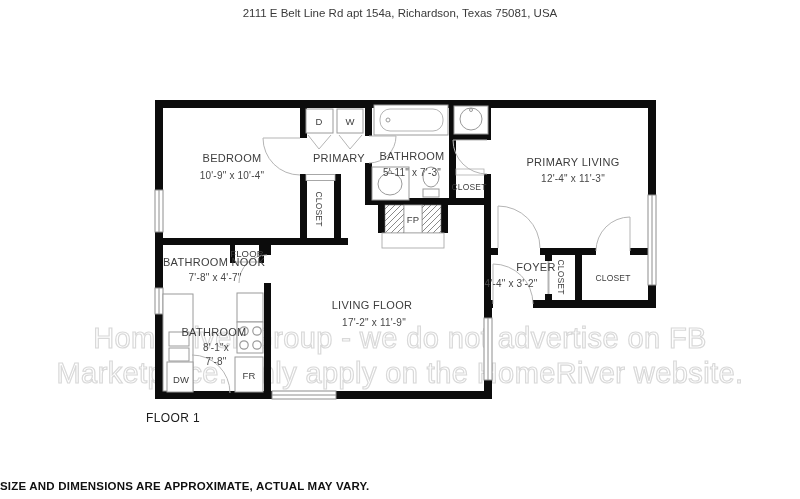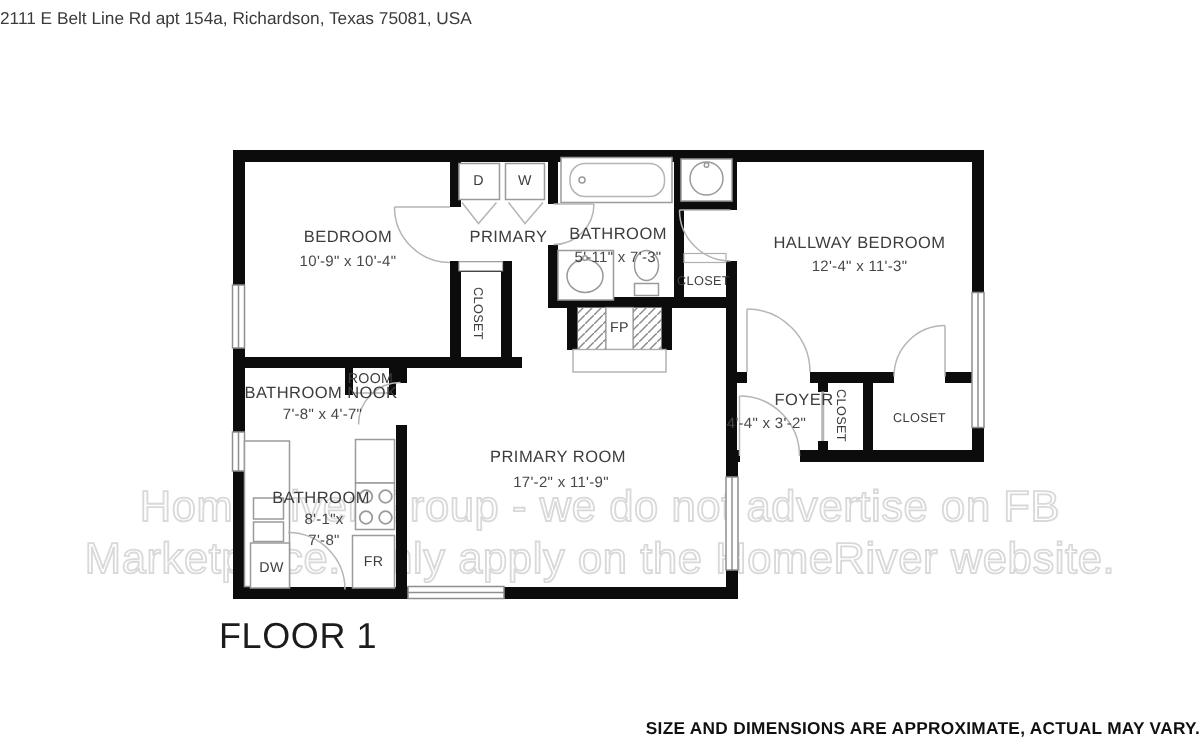--- a/index.html
+++ b/index.html
@@ -6,47 +6,47 @@
   body{
     width:800px;height:499px;position:relative;background:#ffffff;
     font-family:"Liberation Sans", sans-serif;overflow:hidden;
   }
   .layer{position:absolute;left:0;top:0;width:800px;height:499px;}
   #watermark-layer{z-index:1;pointer-events:none;}
   #plan-layer{z-index:2;}
   #label-layer{z-index:3;pointer-events:none;}
 
   .addr{
-    position:absolute;left:0;top:7px;width:800px;text-align:left;
+    position:absolute;left:0;top:7px;width:800px;text-align:center;
     font-size:11.5px;color:#3a3a3a;
   }
   .lbl{
     position:absolute;transform:translate(-50%,-50%);
     white-space:nowrap;color:#3d3d3d;text-align:center;
     font-size:11px;letter-spacing:.3px;
   }
   .dim{font-size:10px;letter-spacing:.2px;color:#474747;}
   .small{font-size:9.5px;letter-spacing:.2px;}
   .tiny{font-size:8.5px;letter-spacing:.2px;}
   .vert{transform:translate(-50%,-50%) rotate(90deg);}
   .floor-label{
-    position:absolute;left:146px;top:411px;font-size:24px;color:#1c1c1c;
+    position:absolute;left:146px;top:411px;font-size:12px;color:#1c1c1c;
     letter-spacing:.4px;transform:none;text-align:right;
   }
   .wm{
     position:absolute;left:0;width:800px;text-align:center;white-space:nowrap;
     font-size:29px;letter-spacing:.4px;
     color:rgba(255,255,255,.55);
     -webkit-text-stroke:1.2px #d9d9d9;
     text-stroke:1.2px #d9d9d9;
   }
   .wm1{top:322px;}
   .wm2{top:357px;}
   .disclaimer{
-    position:absolute;left:0;top:480px;width:800px;text-align:right;
+    position:absolute;left:0;top:480px;width:800px;text-align:left;
     font-size:11.5px;font-weight:bold;color:#101010;letter-spacing:.2px;
   }
 </style>
 </head>
 <body>
 
 <div id="watermark-layer" class="layer">
   <div class="wm wm1">HomeRiver Group - we do not advertise on FB</div>
   <div class="wm wm2">Marketplace. Only apply on the HomeRiver website.</div>
 </div>
@@ -207,42 +207,42 @@
   <div class="addr">2111 E Belt Line Rd apt 154a, Richardson, Texas 75081, USA</div>
 
   <div class="lbl" style="left:232px;top:158px">BEDROOM</div>
   <div class="lbl dim" style="left:232px;top:175px">10'-9" x  10'-4"</div>
 
   <div class="lbl" style="left:339px;top:158px">PRIMARY</div>
 
   <div class="lbl" style="left:412px;top:156px">BATHROOM</div>
   <div class="lbl dim" style="left:412px;top:172px">5'-11" x  7'-3"</div>
 
-  <div class="lbl" style="left:573px;top:162px">HALLWAY BEDROOM</div>
+  <div class="lbl" style="left:573px;top:162px">PRIMARY LIVING</div>
   <div class="lbl dim" style="left:573px;top:178px">12'-4" x  11'-3"</div>
 
   <div class="lbl" style="left:214px;top:262px">BATHROOM NOOK</div>
   <div class="lbl dim" style="left:215px;top:277px">7'-8" x  4'-7"</div>
 
   <div class="lbl" style="left:214px;top:332px">BATHROOM</div>
   <div class="lbl dim" style="left:216px;top:347px">8'-1"x</div>
   <div class="lbl dim" style="left:216px;top:361px">7'-8"</div>
 
-  <div class="lbl" style="left:372px;top:305px">PRIMARY ROOM</div>
+  <div class="lbl" style="left:372px;top:305px">LIVING FLOOR</div>
   <div class="lbl dim" style="left:374px;top:322px">17'-2" x  11'-9"</div>
 
   <div class="lbl" style="left:536px;top:267px">FOYER</div>
   <div class="lbl dim" style="left:511px;top:283px">4'-4" x  3'-2"</div>
 
   <div class="lbl small" style="left:319px;top:121px">D</div>
   <div class="lbl small" style="left:350px;top:121px">W</div>
   <div class="lbl small" style="left:181px;top:379px">DW</div>
   <div class="lbl small" style="left:249px;top:375px">FR</div>
   <div class="lbl small" style="left:413px;top:219px">FP</div>
-  <div class="lbl small" style="left:247px;top:253px">ROOM</div>
+  <div class="lbl small" style="left:247px;top:253px">FLOOR</div>
 
   <div class="lbl tiny vert" style="left:319px;top:209px">CLOSET</div>
   <div class="lbl tiny" style="left:469px;top:187px">CLOSET</div>
   <div class="lbl tiny vert" style="left:561px;top:277px">CLOSET</div>
   <div class="lbl tiny" style="left:613px;top:278px">CLOSET</div>
 
   <div class="lbl floor-label">FLOOR 1</div>
   <div class="disclaimer">SIZE AND DIMENSIONS ARE APPROXIMATE, ACTUAL MAY VARY.</div>
 </div>
 

